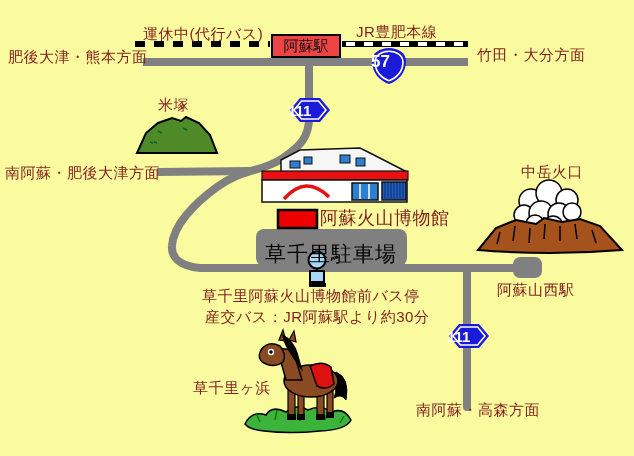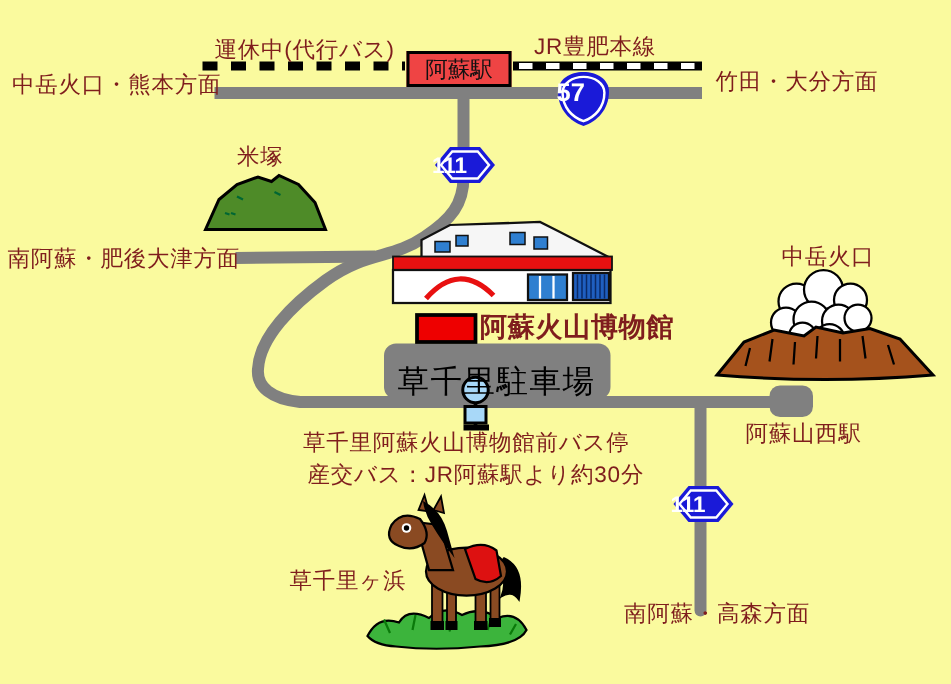--- a/index.html
+++ b/index.html
@@ -12,21 +12,21 @@
   }
   #stage svg.base{position:absolute;left:0;top:0;}
   .label{
     position:absolute;
     font-size:15px;
     color:#7f1d1d;
     white-space:nowrap;
     line-height:1.15;
     letter-spacing:0.5px;
   }
-  .label.bold{font-weight:bold;font-size:18px;letter-spacing:0.5px;}
+  .label.bold{font-weight:normal;font-size:18px;letter-spacing:0.5px;}
   .station-box{
     position:absolute;
     left:271px;top:34px;width:70px;height:24px;
     background:#ef4444;border:2px solid #000;
     box-sizing:border-box;
     display:flex;align-items:center;justify-content:center;
     font-size:15px;color:#111;
   }
   .shield{
     position:absolute;
@@ -183,21 +183,21 @@
     </svg>
     <span class="num">111</span>
   </div>
 
   <div class="station-box">
     <span>阿蘇駅</span>
   </div>
 
   <div class="label" style="left:143px;top:25px;">運休中(代行バス)</div>
   <div class="label" style="left:356px;top:23px;">JR豊肥本線</div>
-  <div class="label" style="left:8px;top:48px;">中岳火口・熊本方面</div>
+  <div class="label" style="left:8px;top:48px;">肥後大津・熊本方面</div>
   <div class="label" style="left:477px;top:46px;">竹田・大分方面</div>
   <div class="label" style="left:158px;top:96px;">米塚</div>
   <div class="label" style="left:5px;top:164px;">南阿蘇・肥後大津方面</div>
   <div class="label" style="left:521px;top:163px;">中岳火口</div>
   <div class="label bold" style="left:320px;top:208px;">阿蘇火山博物館</div>
   <div class="parking-label">草千里駐車場</div>
   <div class="label" style="left:202px;top:287px;">草千里阿蘇火山博物館前バス停</div>
   <div class="label" style="left:205px;top:308px;">産交バス：JR阿蘇駅より約30分</div>
   <div class="label" style="left:497px;top:281px;">阿蘇山西駅</div>
   <div class="label" style="left:193px;top:379px;">草千里ヶ浜</div>

